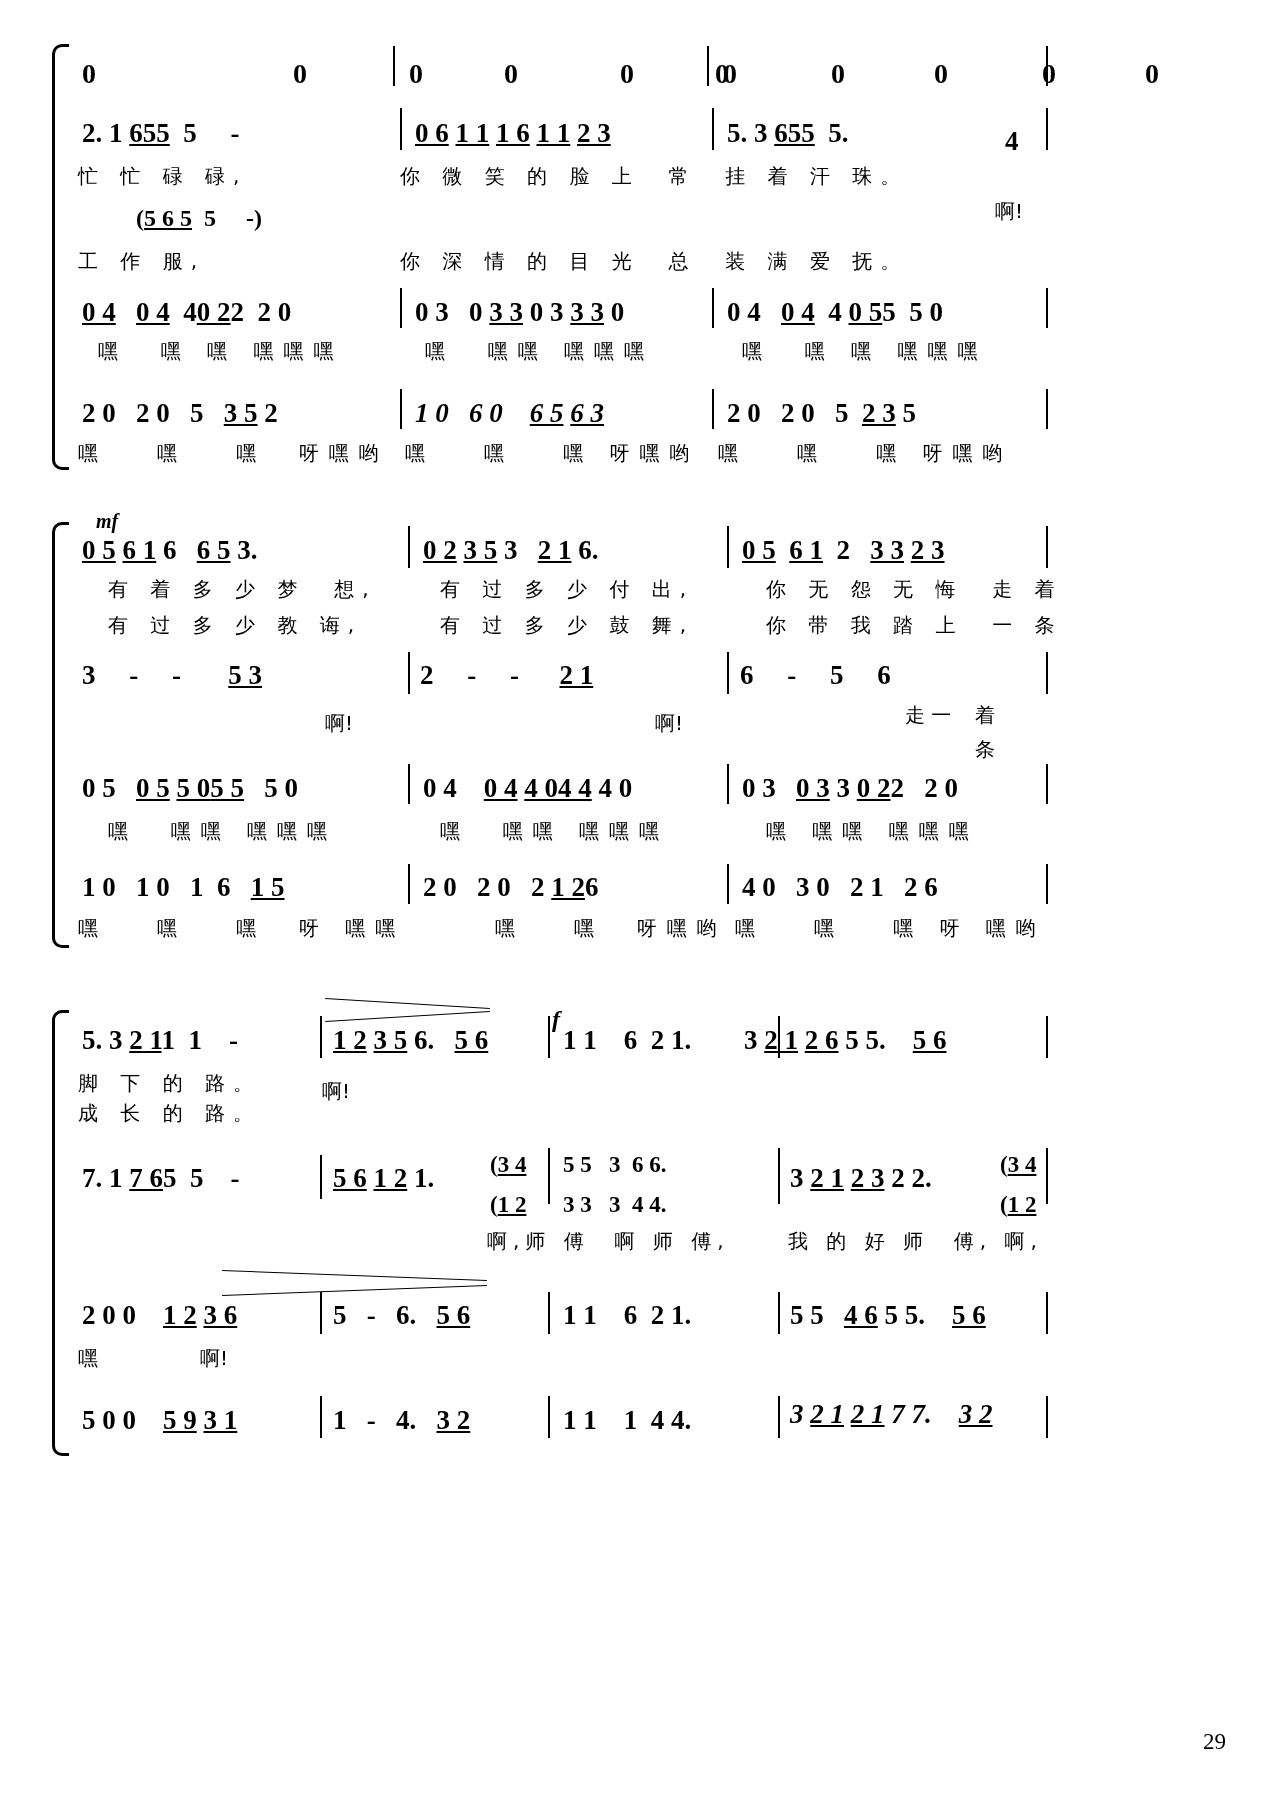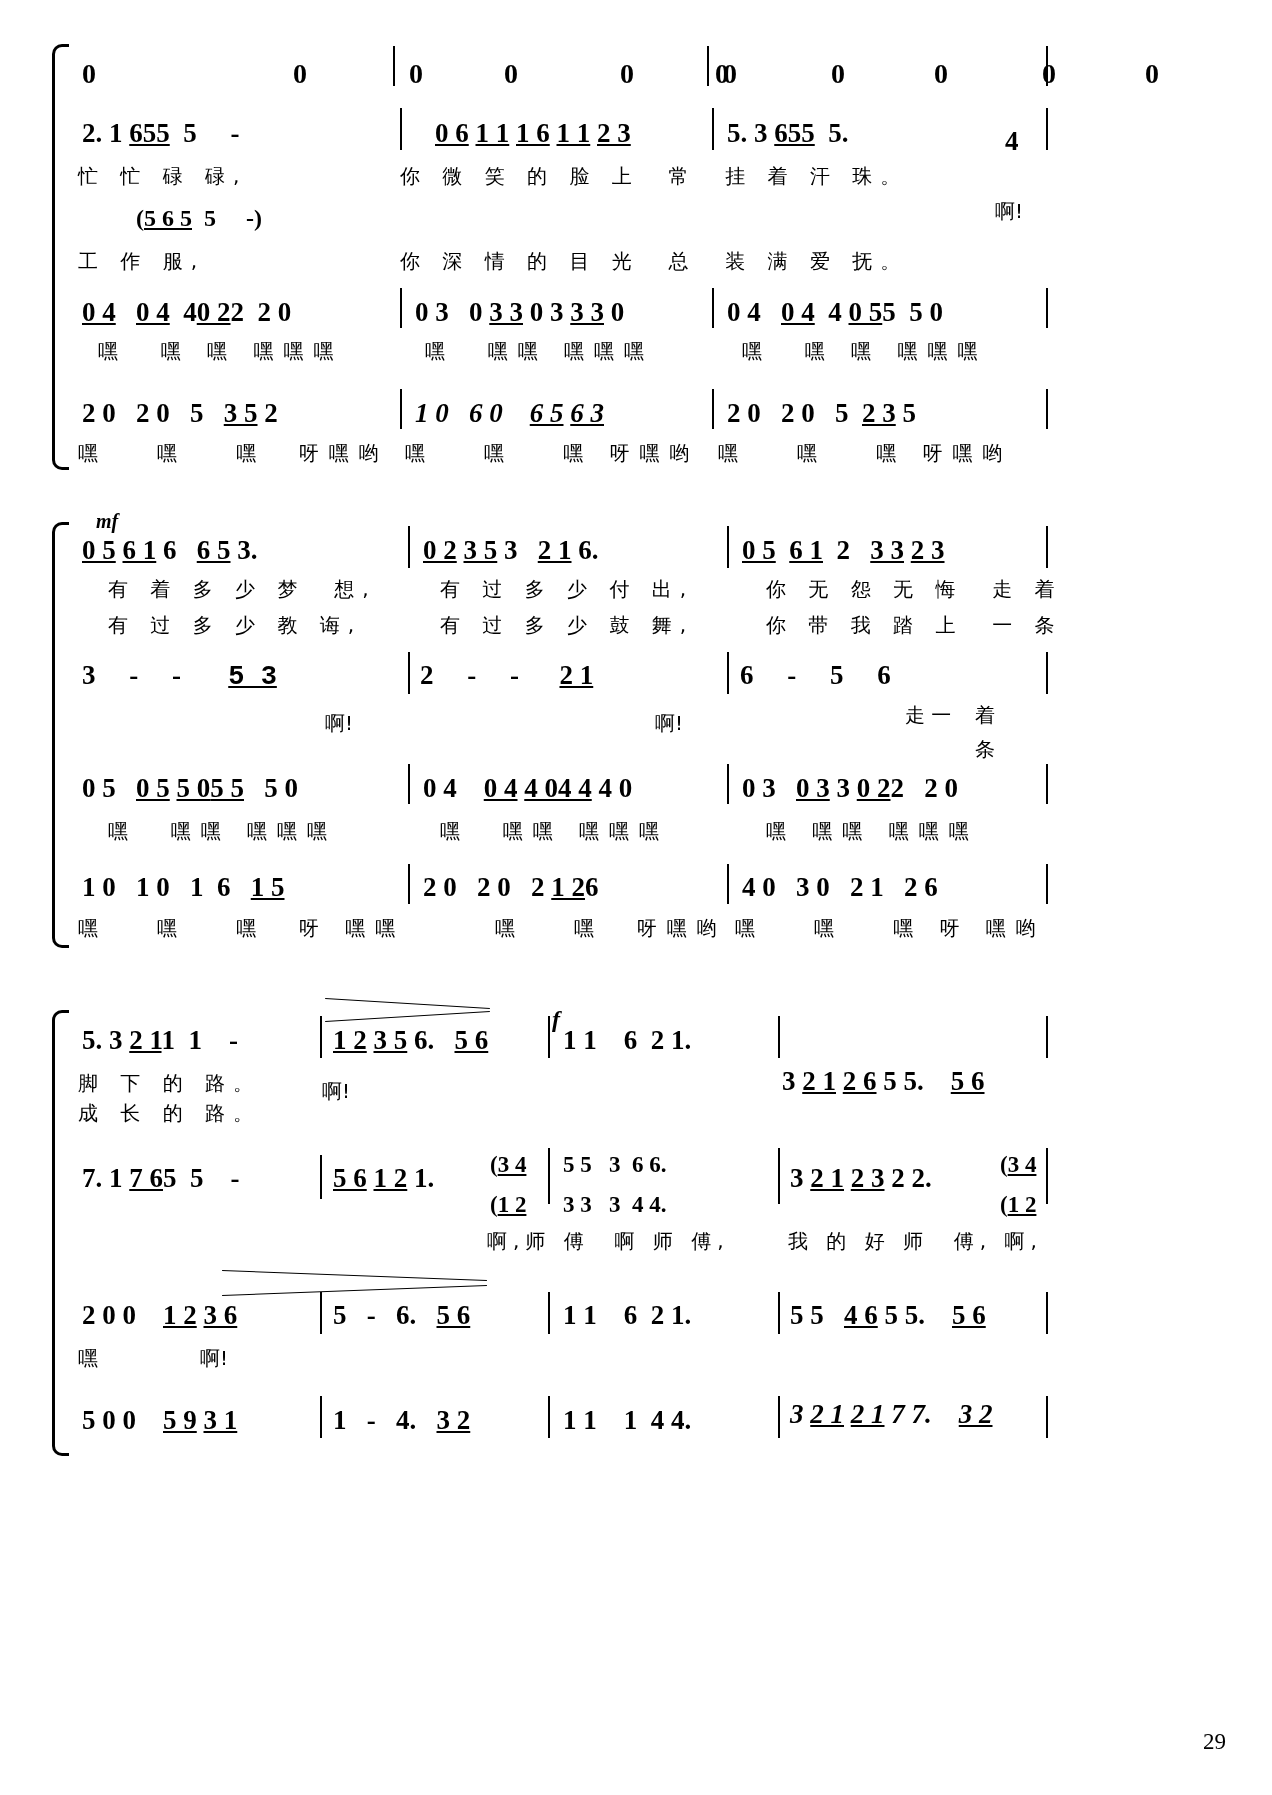--- a/index.html
+++ b/index.html
@@ -61,21 +61,21 @@
     <div class="brace" style="top:44px;height:420px;"></div>
 
     <div class="notes" style="left:82px;top:58px;font-size:28px;letter-spacing:44px;">0   0   0   0</div>
     <div class="notes" style="left:409px;top:58px;font-size:28px;letter-spacing:44px;">0   0   0   0</div>
     <div class="notes" style="left:723px;top:58px;font-size:28px;letter-spacing:44px;">0   0   0   0</div>
     <div class="barline" style="left:393px;top:46px;height:40px;"></div>
     <div class="barline" style="left:707px;top:46px;height:40px;"></div>
     <div class="barline" style="left:1046px;top:46px;height:40px;"></div>
 
     <div class="notes" style="left:82px;top:118px;">2. 1 <span style="text-decoration:underline;">655</span>&nbsp; 5&nbsp;&nbsp;&nbsp; &nbsp;-&nbsp;&nbsp;</div>
-    <div class="notes" style="left:415px;top:118px;"><span style="text-decoration:underline;margin-left:20px;">0 6</span>&nbsp;<span style="text-decoration:underline;">1 1</span>&nbsp;<span style="text-decoration:underline;">1 6</span>&nbsp;<span style="text-decoration:underline;">1 1</span>&nbsp;<span style="text-decoration:underline;">2 3</span></div>
+    <div class="notes" style="left:415px;top:118px;"><span style="text-decoration:underline;">0 6</span>&nbsp;<span style="text-decoration:underline;">1 1</span>&nbsp;<span style="text-decoration:underline;">1 6</span>&nbsp;<span style="text-decoration:underline;">1 1</span>&nbsp;<span style="text-decoration:underline;">2 3</span></div>
     <div class="notes" style="left:727px;top:118px;">5. 3 <span style="text-decoration:underline;">655</span>&nbsp; 5.</div>
     <div class="notes" style="left:1005px;top:126px;">4</div>
     <div class="barline" style="left:400px;top:108px;height:42px;"></div>
     <div class="barline" style="left:712px;top:108px;height:42px;"></div>
     <div class="barline" style="left:1046px;top:108px;height:42px;"></div>
 
     <div class="lyric" style="left:78px;top:163px;letter-spacing:8px;">忙 忙 碌 碌,</div>
     <div class="lyric" style="left:400px;top:163px;letter-spacing:8px;">你 微 笑 的 脸 上  常  挂 着 汗 珠。</div>
     <div class="lyric" style="left:995px;top:198px;">啊!</div>
 
@@ -115,21 +115,21 @@
     <div class="barline" style="left:727px;top:526px;height:42px;"></div>
     <div class="barline" style="left:1046px;top:526px;height:42px;"></div>
 
     <div class="lyric" style="left:108px;top:576px;letter-spacing:8px;">有 着 多 少 梦  想,</div>
     <div class="lyric" style="left:440px;top:576px;letter-spacing:8px;">有 过 多 少 付 出,</div>
     <div class="lyric" style="left:766px;top:576px;letter-spacing:8px;">你 无 怨 无 悔  走 着</div>
     <div class="lyric" style="left:108px;top:612px;letter-spacing:8px;">有 过 多 少 教 诲,</div>
     <div class="lyric" style="left:440px;top:612px;letter-spacing:8px;">有 过 多 少 鼓 舞,</div>
     <div class="lyric" style="left:766px;top:612px;letter-spacing:8px;">你 带 我 踏 上&nbsp; 一 条</div>
 
-    <div class="notes" style="left:82px;top:660px;">3&nbsp;&nbsp;&nbsp;&nbsp; -&nbsp;&nbsp;&nbsp;&nbsp; -&nbsp;&nbsp;&nbsp;&nbsp;&nbsp;&nbsp; <span style="text-decoration:underline;font-family:Liberation Mono, monospace;">5 3</span></div>
+    <div class="notes" style="left:82px;top:660px;">3&nbsp;&nbsp;&nbsp;&nbsp; -&nbsp;&nbsp;&nbsp;&nbsp; -&nbsp;&nbsp;&nbsp;&nbsp;&nbsp;&nbsp; <span style="text-decoration:underline;">5 3</span></div>
     <div class="notes" style="left:420px;top:660px;">2&nbsp;&nbsp;&nbsp;&nbsp; -&nbsp;&nbsp;&nbsp;&nbsp; -&nbsp;&nbsp;&nbsp;&nbsp;&nbsp; <span style="text-decoration:underline;">2 1</span></div>
     <div class="notes" style="left:740px;top:660px;">6&nbsp;&nbsp;&nbsp;&nbsp; -&nbsp;&nbsp;&nbsp;&nbsp; 5&nbsp;&nbsp;&nbsp;&nbsp; 6</div>
     <div class="barline" style="left:408px;top:652px;height:42px;"></div>
     <div class="barline" style="left:727px;top:652px;height:42px;"></div>
     <div class="barline" style="left:1046px;top:652px;height:42px;"></div>
     <div class="lyric" style="left:325px;top:710px;">啊!</div>
     <div class="lyric" style="left:655px;top:710px;">啊!</div>
     <div class="lyric" style="left:905px;top:702px;">走 一</div>
     <div class="lyric" style="left:975px;top:702px;">着</div>
     <div class="lyric" style="left:975px;top:736px;">条</div>
@@ -158,21 +158,21 @@
   <div>
     <div class="brace" style="top:1010px;height:440px;"></div>
     <div class="mark" style="left:552px;top:1006px;font-size:24px;">f</div>
 
     <div class="hair" style="left:325px;top:1003px;width:165px;transform:rotate(3.5deg);"></div>
     <div class="hair" style="left:325px;top:1016px;width:165px;transform:rotate(-3.5deg);"></div>
 
     <div class="notes" style="left:82px;top:1025px;">5. 3 <span style="text-decoration:underline;">2 1</span>1&nbsp; 1&nbsp;&nbsp;&nbsp; -</div>
     <div class="notes" style="left:333px;top:1025px;"><span style="text-decoration:underline;">1 2</span> <span style="text-decoration:underline;">3 5</span> 6.&nbsp;&nbsp; <span style="text-decoration:underline;">5 6</span></div>
     <div class="notes" style="left:563px;top:1025px;">1 1&nbsp;&nbsp;&nbsp; 6&nbsp; 2 1.</div>
-    <div class="notes" style="left:782px;top:1025px;margin-top:41px;">3 <span style="text-decoration:underline;">2 1</span> <span style="text-decoration:underline;">2 6</span> 5 5.&nbsp;&nbsp;&nbsp; <span style="text-decoration:underline;">5 6</span></div>
+    <div class="notes" style="left:744px;top:1025px;">3 <span style="text-decoration:underline;">2 1</span> <span style="text-decoration:underline;">2 6</span> 5 5.&nbsp;&nbsp;&nbsp; <span style="text-decoration:underline;">5 6</span></div>
     <div class="barline" style="left:320px;top:1016px;height:42px;"></div>
     <div class="barline" style="left:548px;top:1016px;height:42px;"></div>
     <div class="barline" style="left:778px;top:1016px;height:42px;"></div>
     <div class="barline" style="left:1046px;top:1016px;height:42px;"></div>
 
     <div class="lyric" style="left:78px;top:1070px;letter-spacing:8px;">脚 下 的 路。</div>
     <div class="lyric" style="left:78px;top:1100px;letter-spacing:8px;">成 长 的 路。</div>
     <div class="lyric" style="left:322px;top:1078px;">啊!</div>
 
     <div class="notes" style="left:82px;top:1163px;">7. 1 <span style="text-decoration:underline;">7 6</span>5&nbsp; 5&nbsp;&nbsp;&nbsp; -</div>

